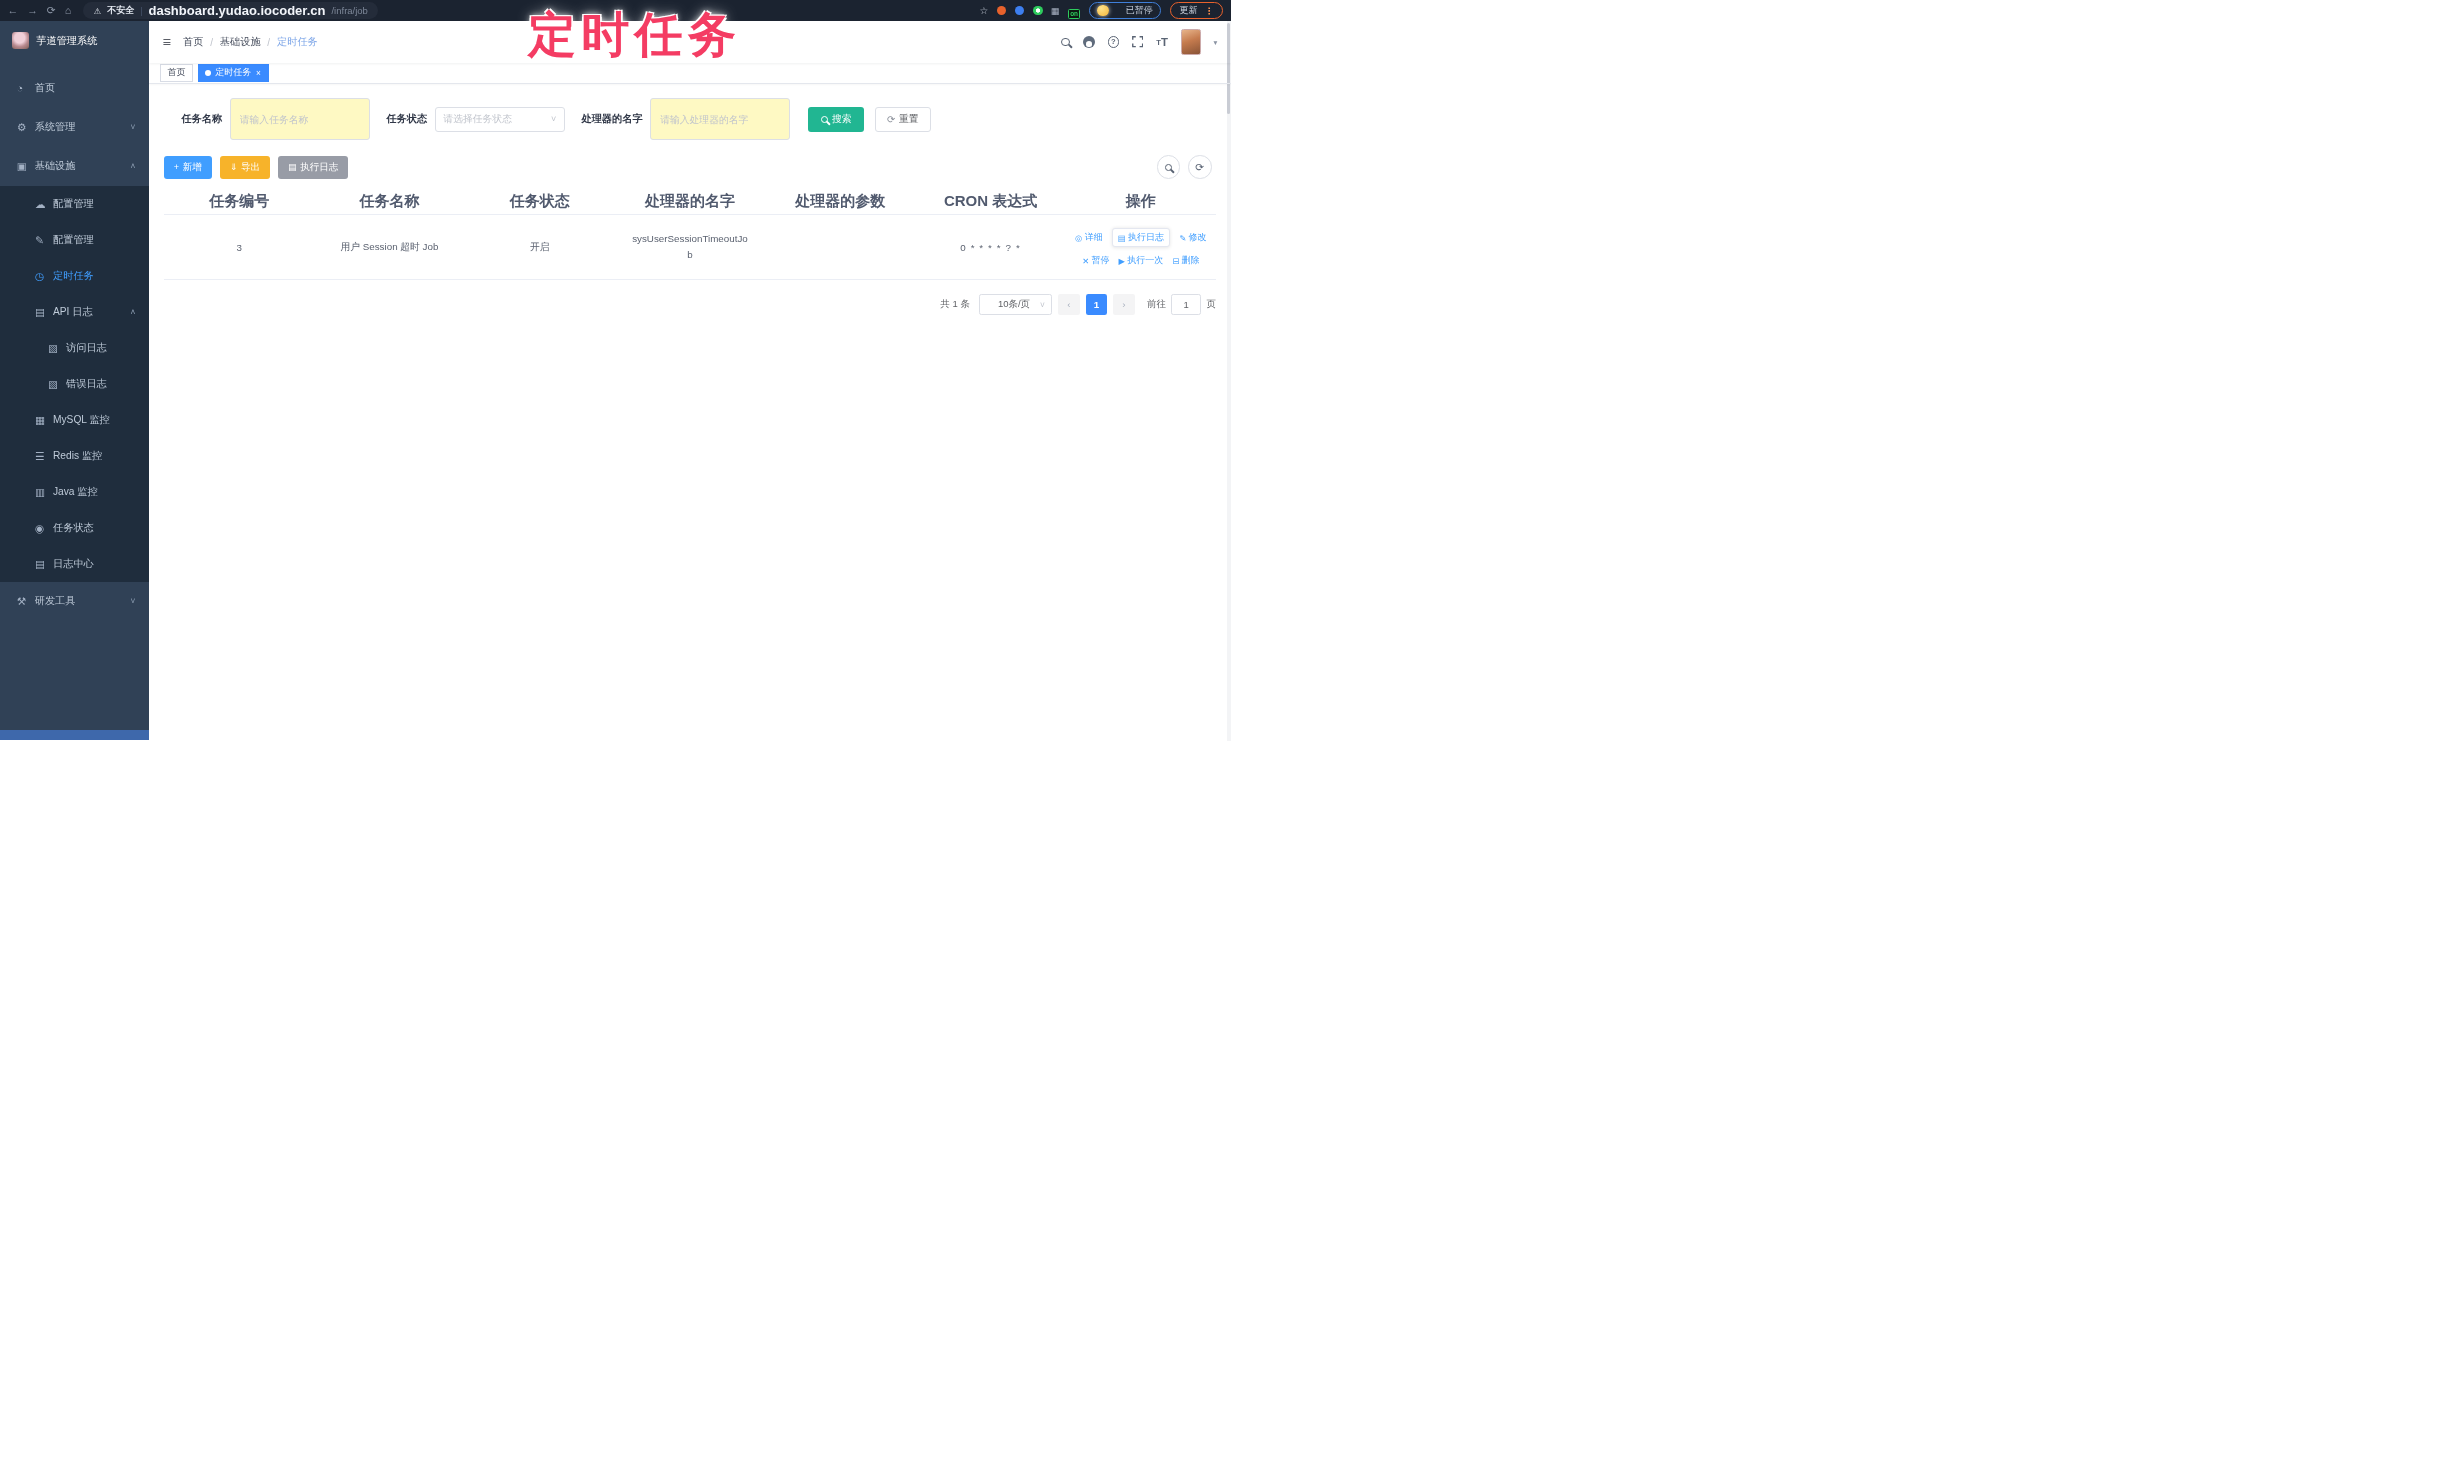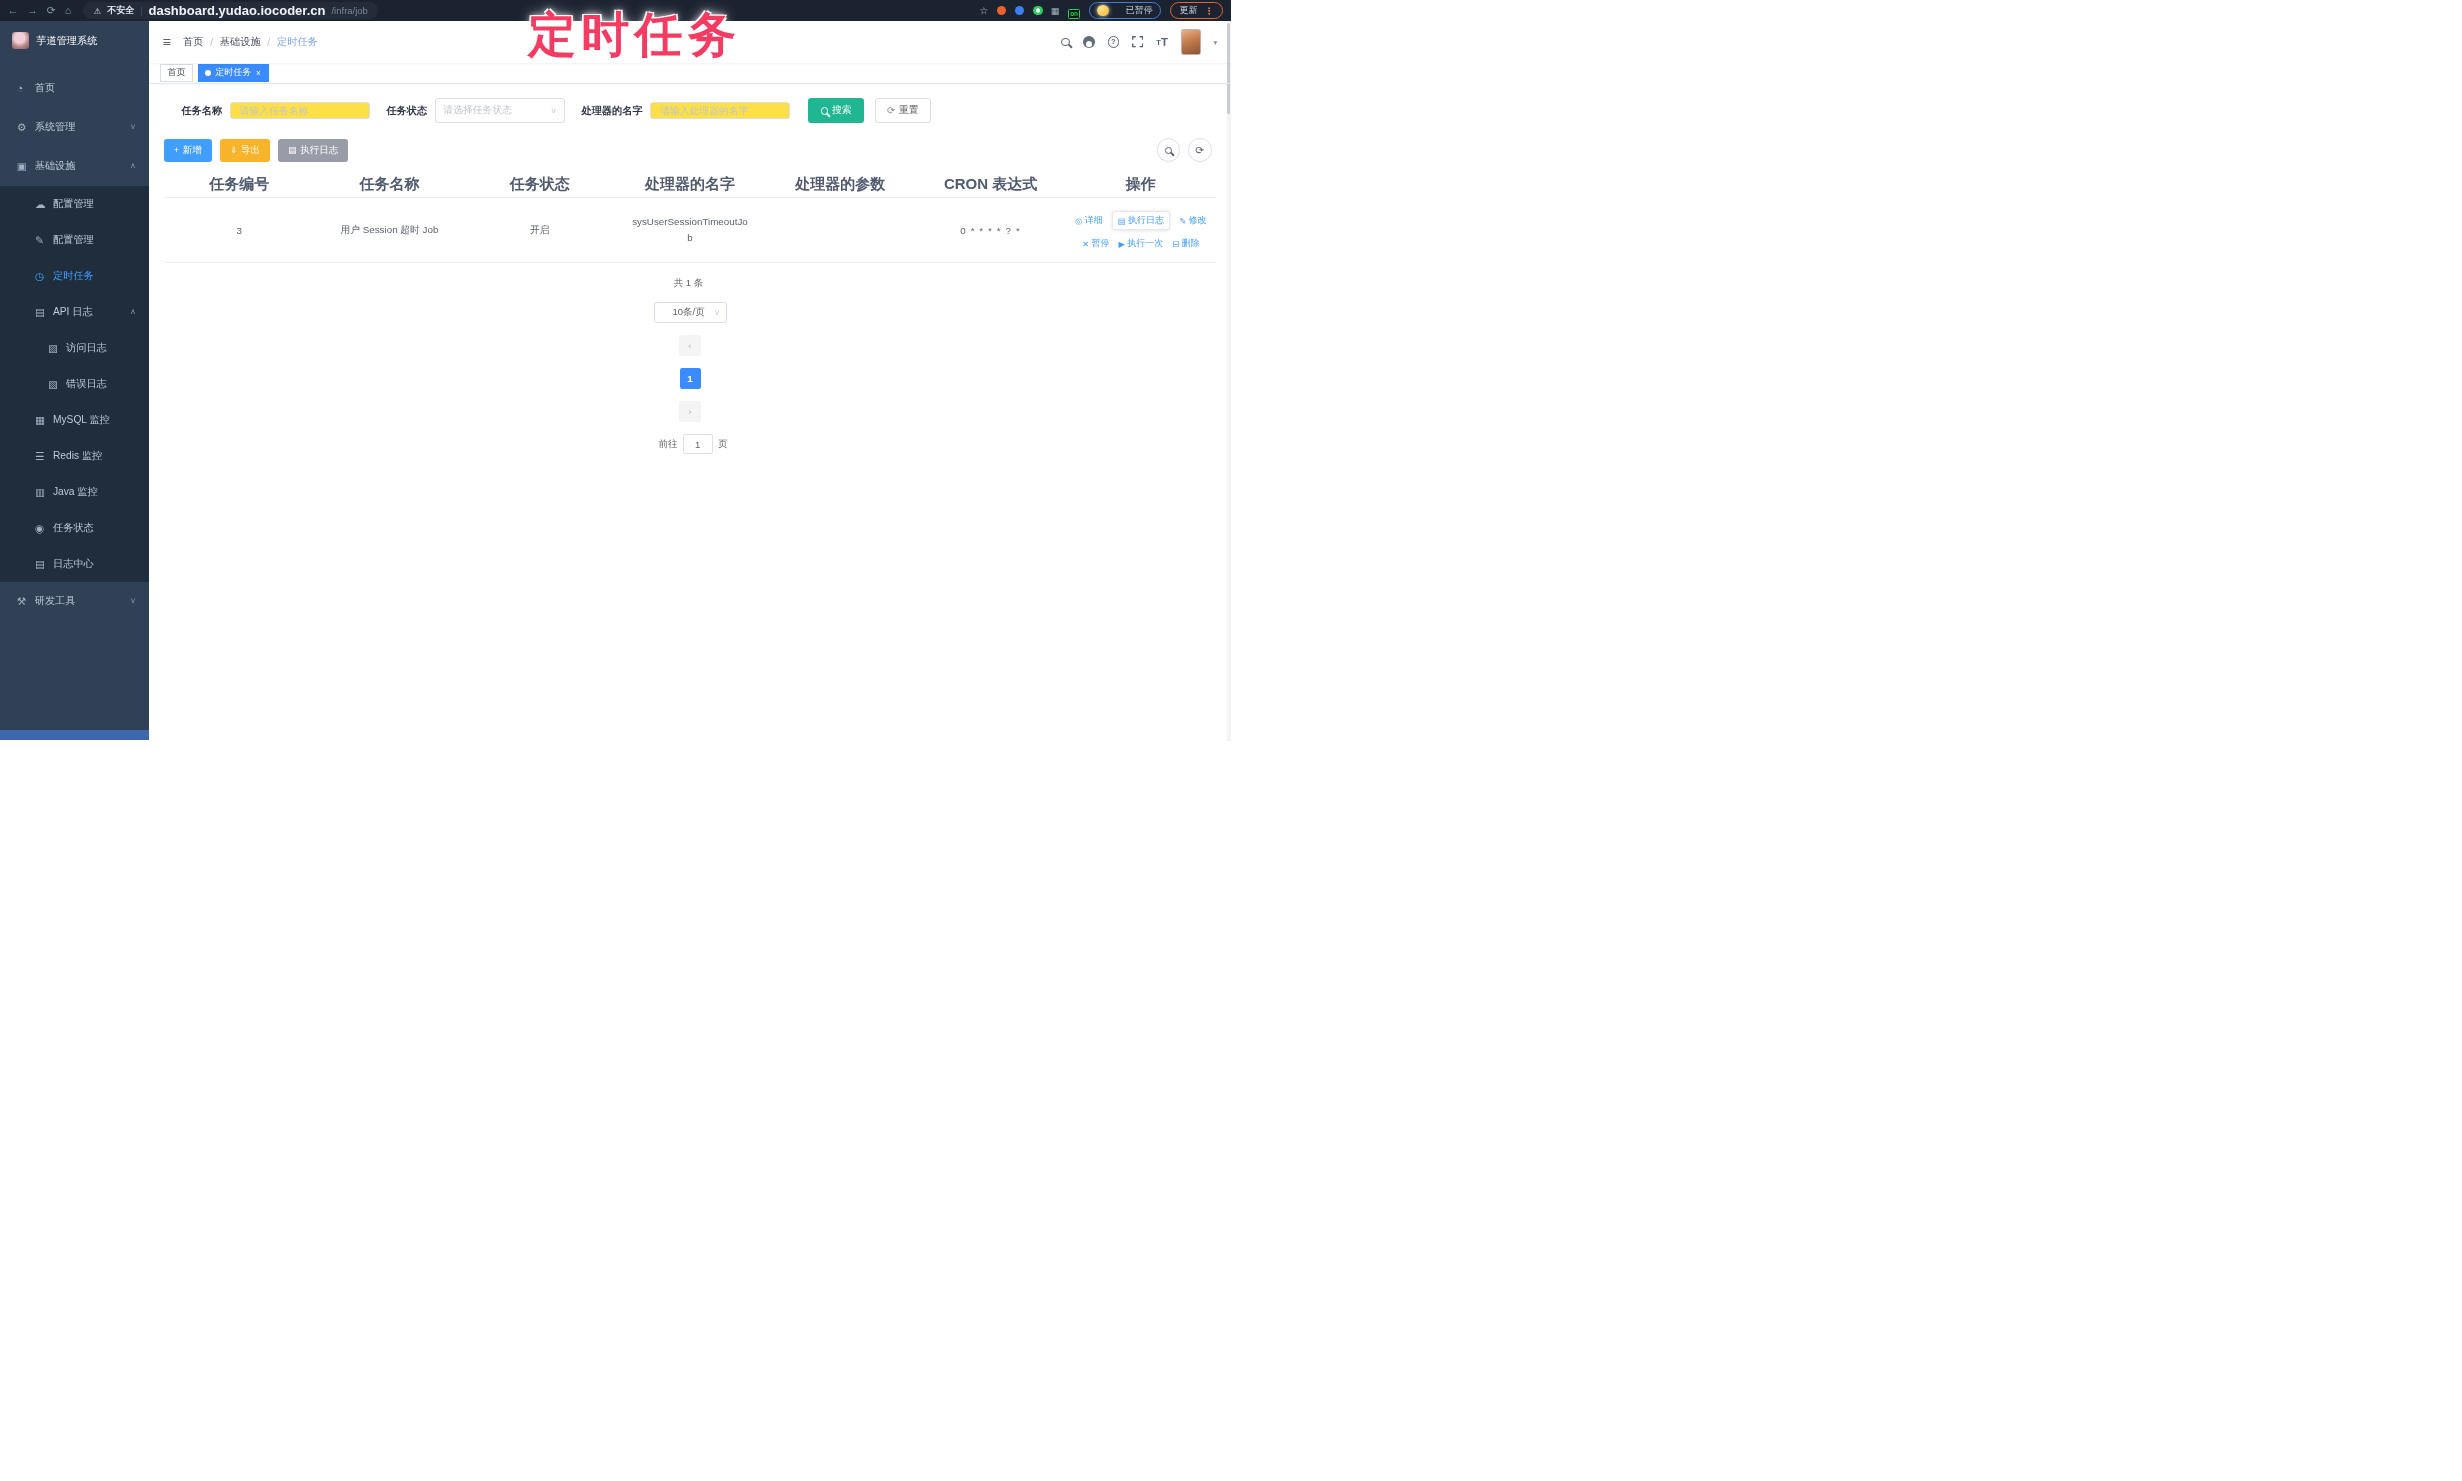--- a/index.html
+++ b/index.html
@@ -71,21 +71,21 @@
   .tag.active { background:#3a8bff; border-color:#3a8bff; color:#fff; }
   .tag .tdot { width:6px; height:6px; border-radius:50%; background:#fff; }
   .tag .tclose { font-size:8.3px; margin-left:0.8px; }
 
   .content { flex:1; padding:0 15px; position:relative; }
 
   
   .filter-row { margin-top:14.4px; display:flex; align-items:center; }
   .f-label { font-size:10.2px; font-weight:bold; color:#313848; margin:0 7.6px 0 16.7px; white-space:nowrap; }
   .f-label.first { margin-left:17.4px; }
-  .txt-input { height:17px; border:0.8px solid #dcdfe6; border-radius:3px; padding:0 9px; font-size:9.8px; color:#606266; background:#fde047; font-family:inherit; }
+  .txt-input { height:42px; border:0.8px solid #dcdfe6; border-radius:3px; padding:0 9px; font-size:9.8px; color:#606266; background:#fef9c3; font-family:inherit; }
   .txt-input::placeholder { color:#c0c4cc; }
   .w185 { width:140px; }
   .sel-box { width:130px; height:25px; border:0.8px solid #dcdfe6; border-radius:3px; display:flex; align-items:center; padding:0 7.6px; cursor:pointer; background:#fff; }
   .sel-box .ph { flex:1; font-size:9.8px; color:#c0c4cc; }
   .sel-box .sc { color:#c0c4cc; font-size:9px; }
   .btn { height:25px; border-radius:3px; border:0.8px solid transparent; display:inline-flex; align-items:center; gap:3.8px; padding:0 11.4px; font-size:9.8px; cursor:pointer; font-family:inherit; }
   .btn-search { background:#21b692; color:#fff; margin-left:18px; }
   .btn-search .mag { border-color:#fff; width:7.6px; height:7.6px; }
   .btn-search .mag::after { background:#fff; }
   .btn-reset { background:#fff; border-color:#dcdfe6; color:#606266; margin-left:10.6px; }
@@ -111,21 +111,21 @@
   .td { text-align:center; font-size:9.8px; color:#5b6270; }
   .td.handler { max-width:121px; margin:0 auto; word-break:break-all; line-height:1.7; }
   .td.cron { letter-spacing:1.1px; }
   .ops { display:flex; flex-direction:column; gap:6.8px; }
   .ops-line { display:flex; justify-content:center; align-items:center; gap:9px; }
   .op { color:#409eff; font-size:9px; display:inline-flex; align-items:center; gap:2.3px; cursor:pointer; white-space:nowrap; }
   .op .oi { font-size:8.3px; }
   .op.boxed { background:#fff; border:0.8px solid #e4e7f0; border-radius:3px; padding:2.3px 5.3px; box-shadow:0 0.8px 3.8px rgba(0,0,0,.1); }
 
   
-  .pagination { margin-top:13.6px; display:flex; align-items:center; justify-content:flex-end; gap:12px; font-size:9.5px; color:#606266;flex-direction:column; }
+  .pagination { margin-top:13.6px; display:flex; align-items:center; justify-content:flex-end; gap:6px; font-size:9.5px; color:#606266; }
   .pg-total { margin-right:3px; }
   .pg-size { width:73px; height:21px; border:0.8px solid #dcdfe6; border-radius:2.3px; display:flex; align-items:center; padding:0 6px 0 18px; cursor:pointer; }
   .pg-size .v { flex:1; font-size:9.5px; color:#606266; }
   .pg-size .sc { color:#c0c4cc; font-size:8.3px; }
   .pg-btn { width:22px; height:21px; background:#f4f4f5; border-radius:2.3px; display:flex; align-items:center; justify-content:center; color:#a8b0bf; font-size:9.8px; cursor:pointer; }
   .pg-cur { width:21px; height:21px; background:#3a8bff; border-radius:2.3px; color:#fff; display:flex; align-items:center; justify-content:center; font-size:9.8px; font-weight:bold; cursor:pointer; }
   .pg-goto { display:flex; align-items:center; gap:5.3px; margin-left:6px; }
   .pg-input { width:30px; height:20.4px; border:0.8px solid #dcdfe6; border-radius:2.3px; text-align:center; font-size:9.5px; color:#606266; font-family:inherit; }
 
   

